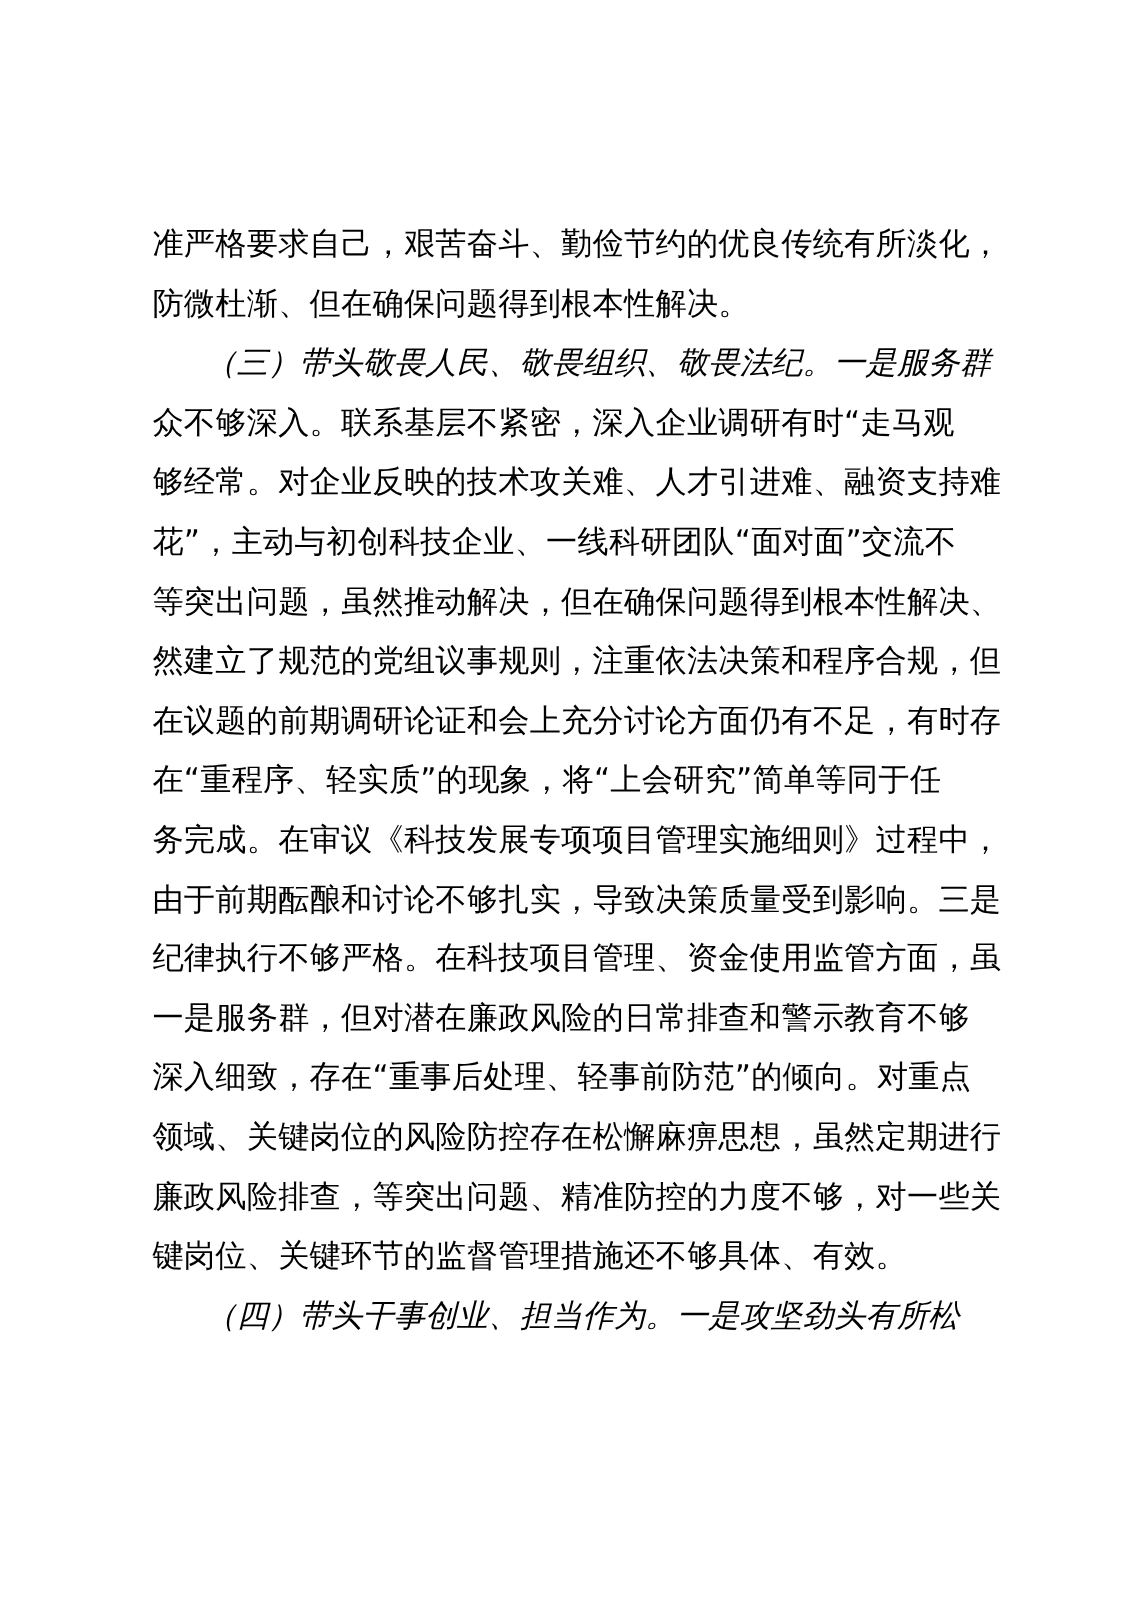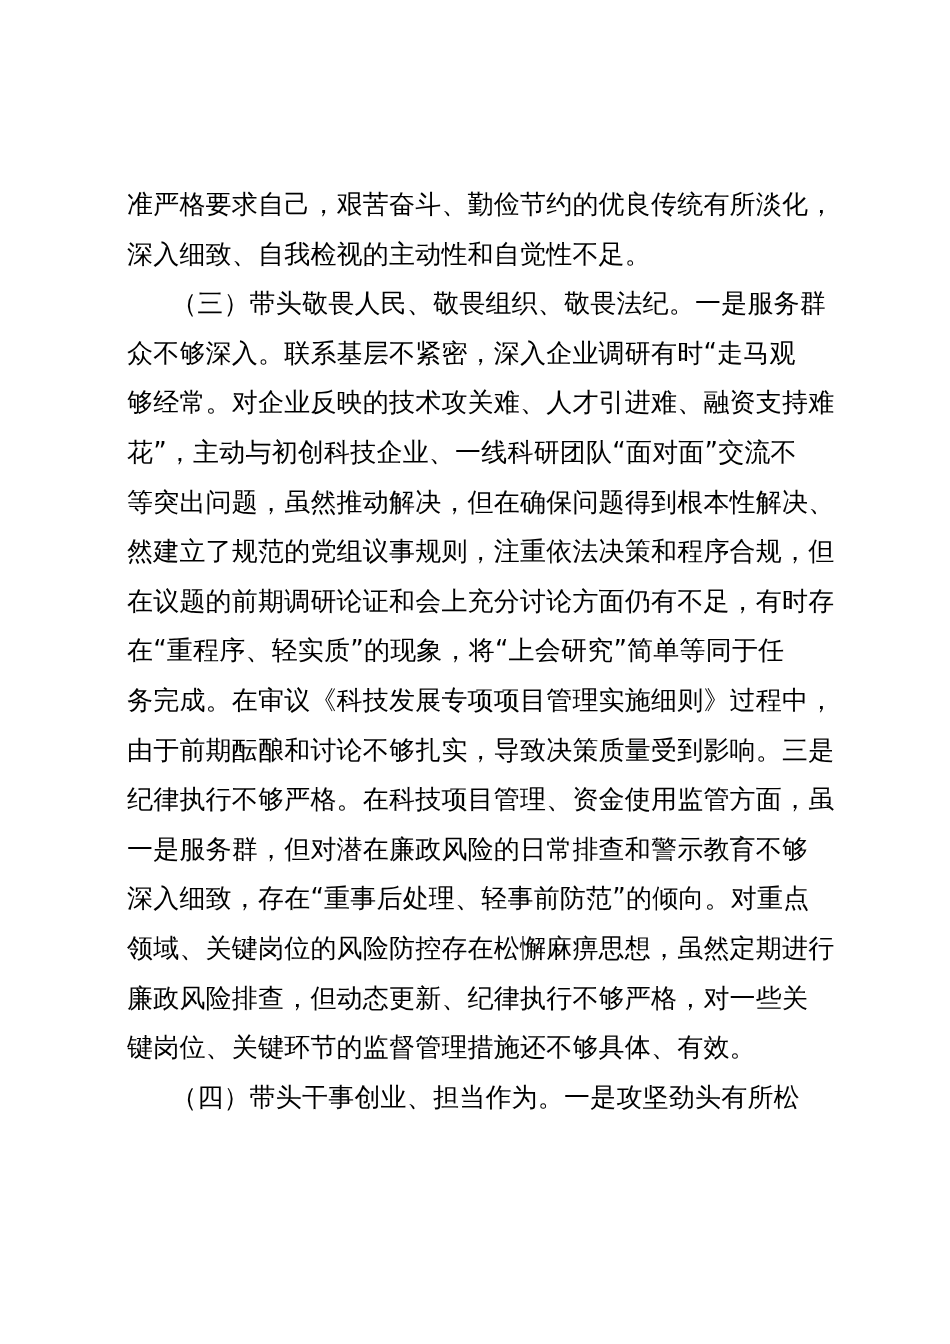--- a/index.html
+++ b/index.html
@@ -33,40 +33,41 @@
     .line {
       height: 49.6px;
       line-height: 49.6px;
       font-size: 26px;
       white-space: nowrap;
       letter-spacing: 0.2px;
       overflow: visible;
     }
     .line.indent {
       padding-left: 44px;
+      font-style: italic;
     }
   </style>
 </head>
 <body>
 
 <div class="page">
   <div class="text-block">
     <div class="line">准严格要求自己，艰苦奋斗、勤俭节约的优良传统有所淡化，</div>
-    <div class="line">深入细致、自我检视的主动性和自觉性不足。</div>
+    <div class="line">防微杜渐、但在确保问题得到根本性解决。</div>
     <div class="line indent">（三）带头敬畏人民、敬畏组织、敬畏法纪。一是服务群</div>
     <div class="line">众不够深入。联系基层不紧密，深入企业调研有时“走马观</div>
     <div class="line">够经常。对企业反映的技术攻关难、人才引进难、融资支持难</div>
     <div class="line">花”，主动与初创科技企业、一线科研团队“面对面”交流不</div>
     <div class="line">等突出问题，虽然推动解决，但在确保问题得到根本性解决、</div>
     <div class="line">然建立了规范的党组议事规则，注重依法决策和程序合规，但</div>
     <div class="line">在议题的前期调研论证和会上充分讨论方面仍有不足，有时存</div>
     <div class="line">在“重程序、轻实质”的现象，将“上会研究”简单等同于任</div>
     <div class="line">务完成。在审议《科技发展专项项目管理实施细则》过程中，</div>
     <div class="line">由于前期酝酿和讨论不够扎实，导致决策质量受到影响。三是</div>
     <div class="line">纪律执行不够严格。在科技项目管理、资金使用监管方面，虽</div>
     <div class="line">一是服务群，但对潜在廉政风险的日常排查和警示教育不够</div>
     <div class="line">深入细致，存在“重事后处理、轻事前防范”的倾向。对重点</div>
     <div class="line">领域、关键岗位的风险防控存在松懈麻痹思想，虽然定期进行</div>
-    <div class="line">廉政风险排查，但动态更新、纪律执行不够严格，对一些关</div>
+    <div class="line">廉政风险排查，等突出问题、精准防控的力度不够，对一些关</div>
     <div class="line">键岗位、关键环节的监督管理措施还不够具体、有效。</div>
     <div class="line indent">（四）带头干事创业、担当作为。一是攻坚劲头有所松</div>
   </div>
 </div>
 
 </body></html>

